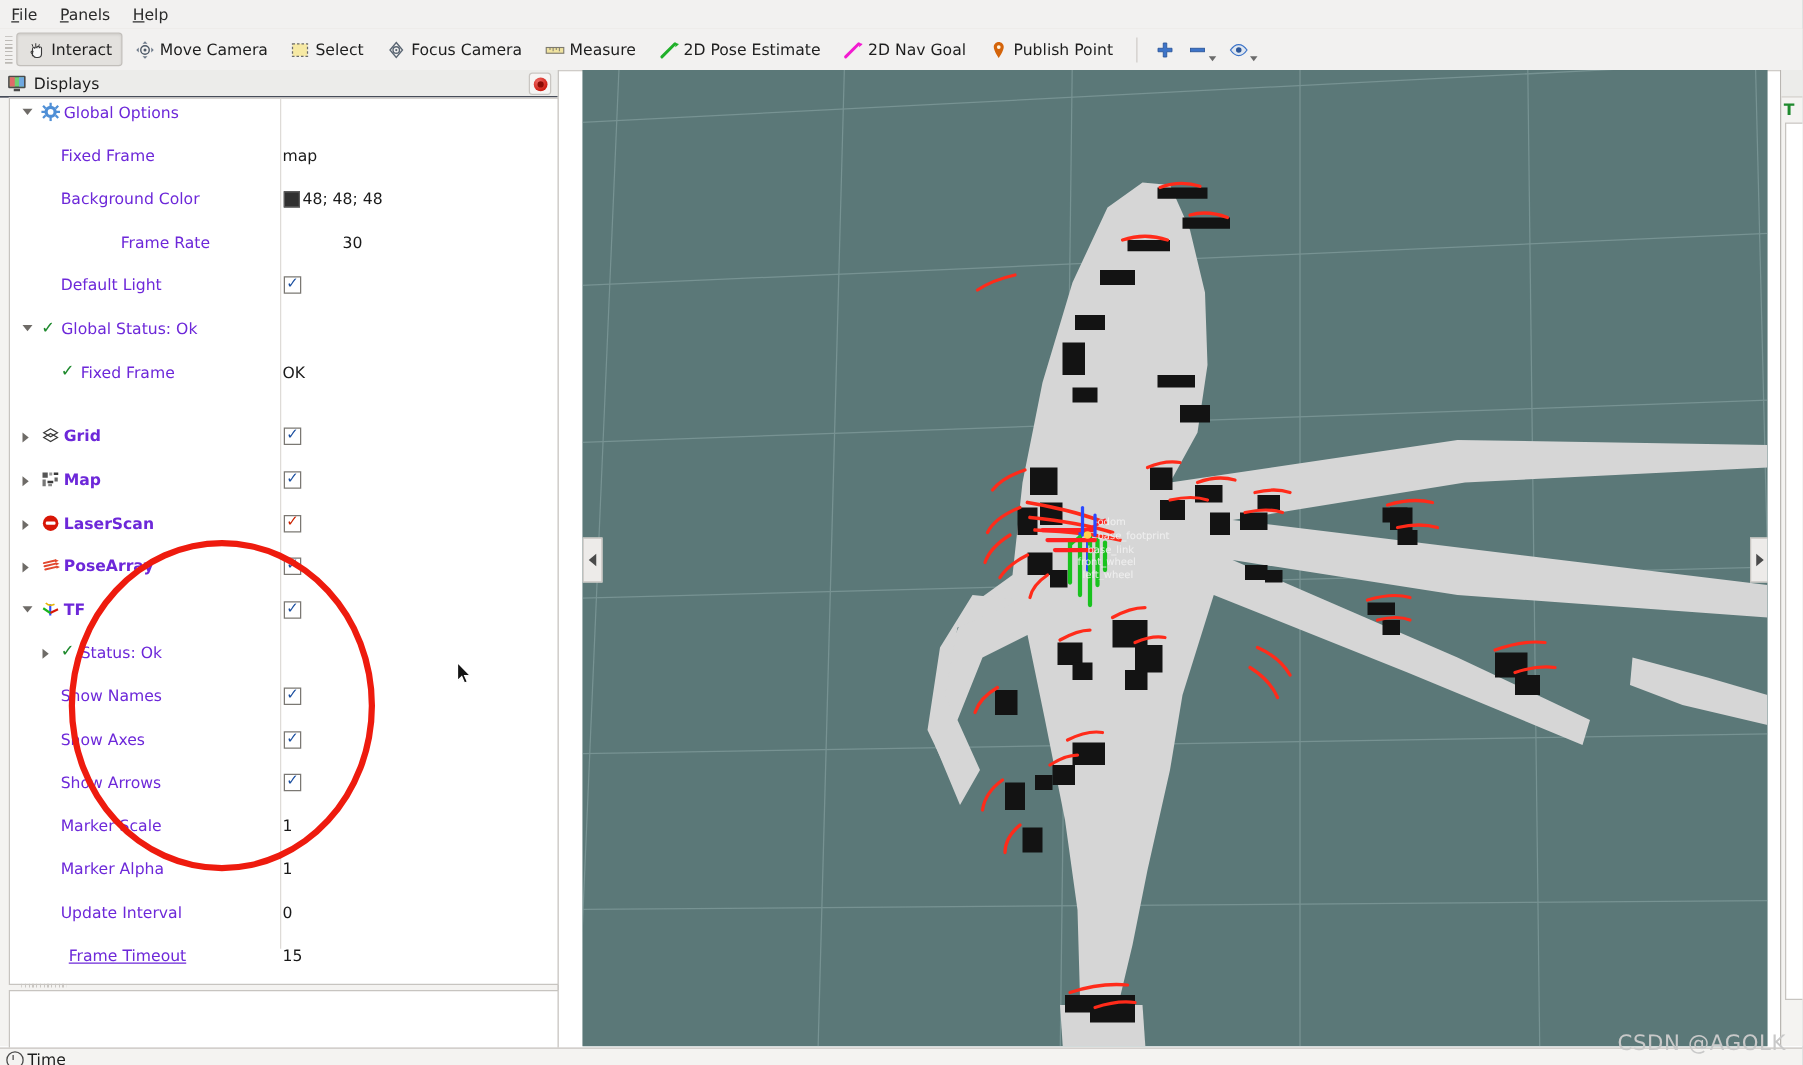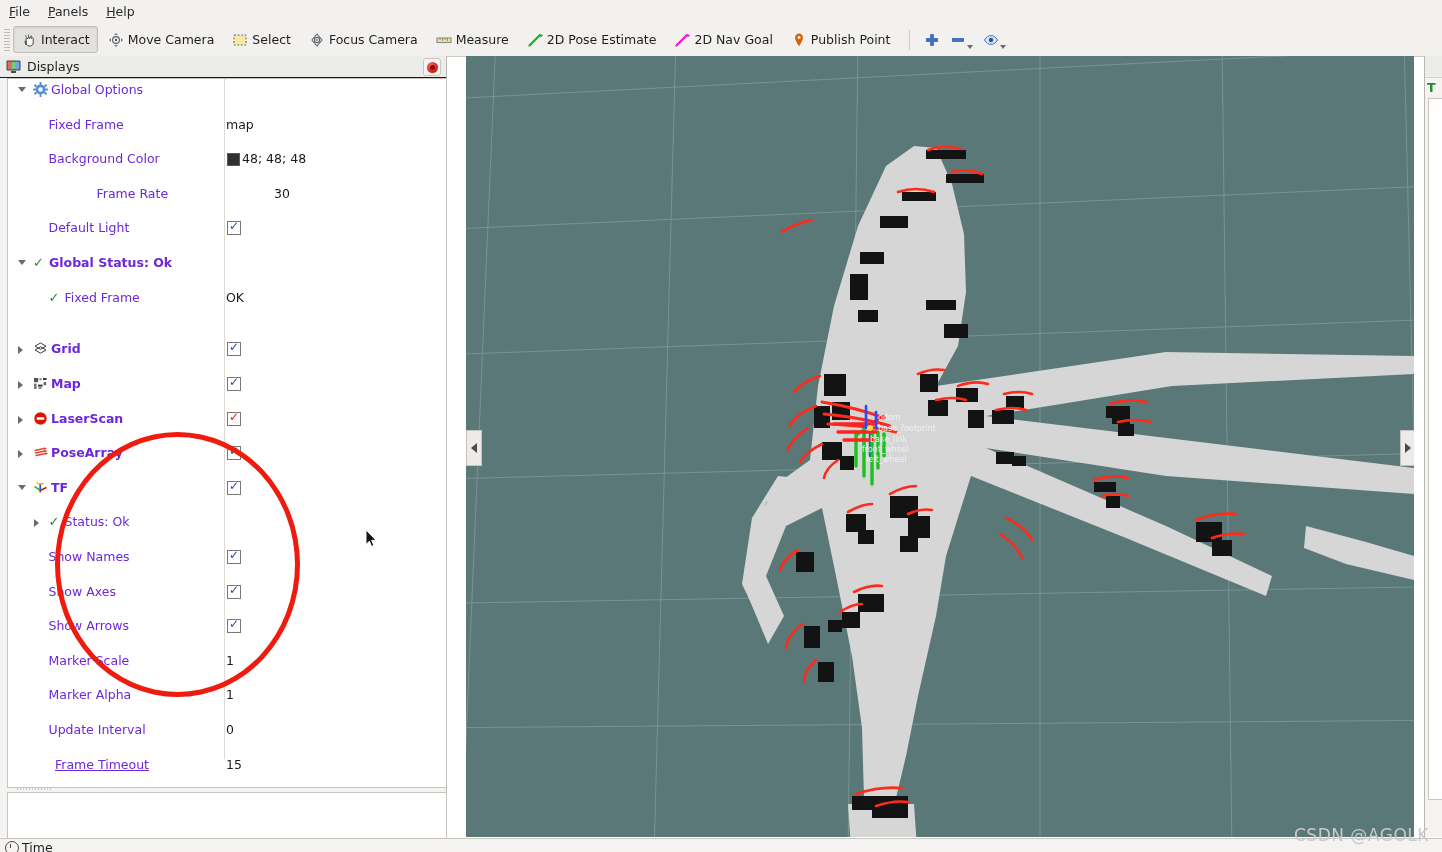--- a/index.html
+++ b/index.html
@@ -275,21 +275,21 @@
           </div>
           <div class="row" style="top: 71.2px;">
             <span class="lbl" style="left: 40.5px;">Default Light</span>
             <span class="chk"></span>
           </div>
           <div class="row" style="top: 88.5px;">
             <span class="arrow open" style="left: 10px;">
               <i></i>
             </span>
             <span class="tick" style="left: 25px;">✓</span>
-            <span class="lbl" style="left: 41px; font-weight: bold;">Global Status: Ok</span>
+            <span class="lbl" style="left: 41px;">Global Status: Ok</span>
           </div>
           <div class="row" style="top: 105.8px;">
             <span class="tick" style="left: 40.5px;">✓</span>
             <span class="lbl" style="left: 56.5px;">Fixed Frame</span>
             <span class="val">OK</span>
           </div>
           <div class="row" style="top: 140.4px;">
             <span class="arrow closed" style="left: 10px;">
               <i></i>
             </span>

